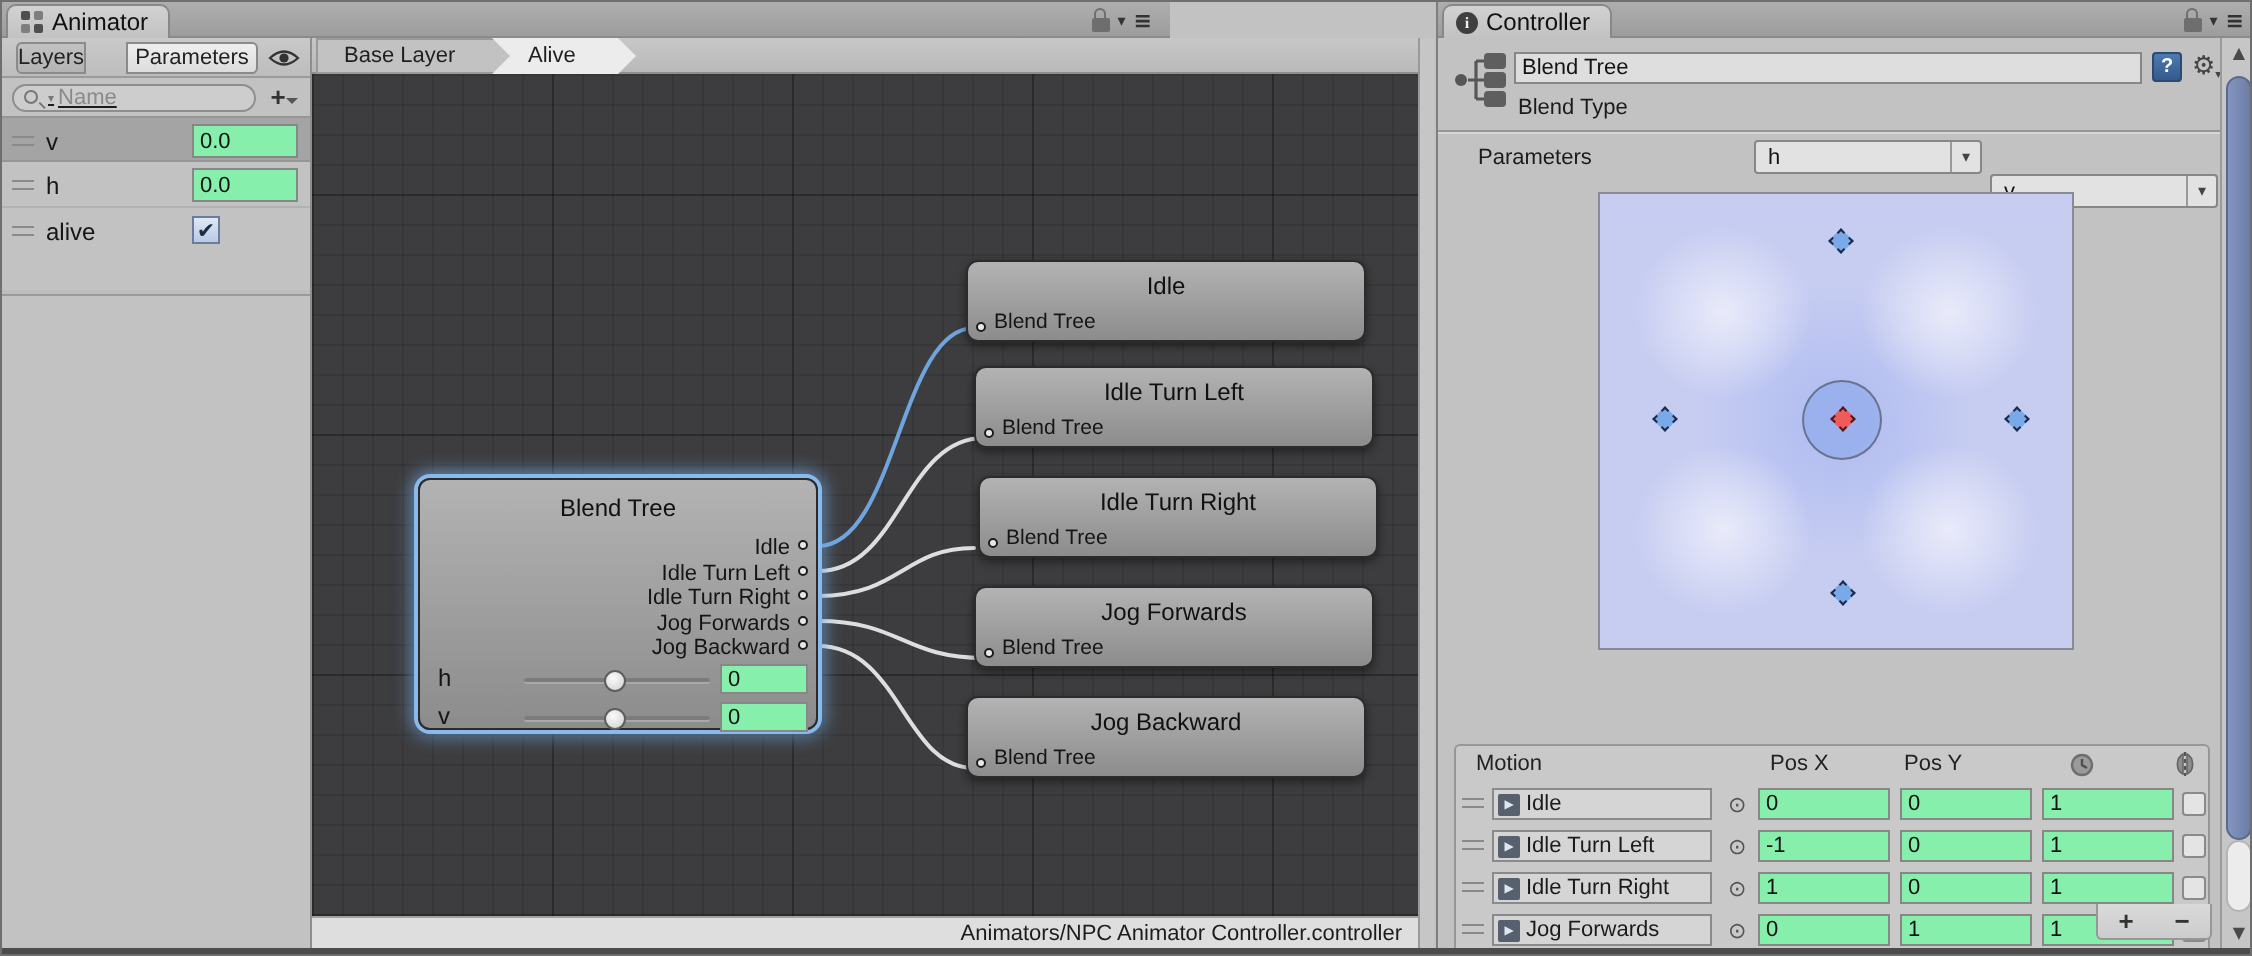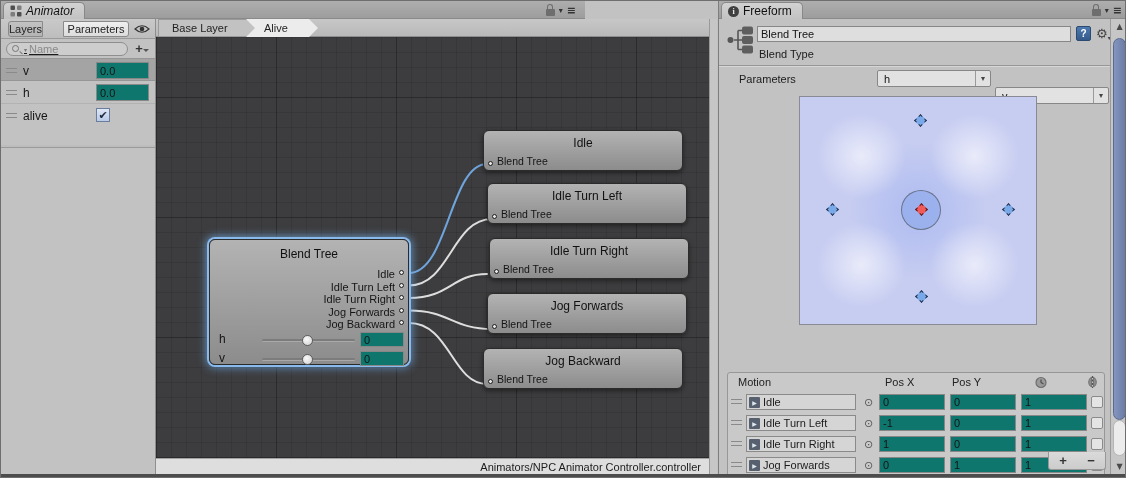--- a/index.html
+++ b/index.html
@@ -41,21 +41,21 @@
   .mag::after{content:"";position:absolute;left:7.5px;top:8px;width:3.5px;height:1.4px;background:#777;transform:rotate(45deg);}
   .placeholder{color:#8a8a8a;}
   .plus-btn{position:absolute;right:4px;top:1px;width:18px;height:15px;display:flex;align-items:center;justify-content:center;
     font-size:13px;font-weight:bold;color:#333;}
   .plus-btn::after{content:"";border:3px solid transparent;border-top:3px solid #555;margin:6px 0 0 0px;}
   .param-row{position:absolute;left:0;width:100%;height:23px;border-bottom:1px solid #b2b2b2;}
   .param-row.selected{background:#a4a4a4;border-top:1px solid #969696;border-bottom:1px solid #969696;}
   .handle{position:absolute;left:5px;top:9px;width:11px;height:5px;
     border-top:1.6px solid #8a8a8a;border-bottom:1.6px solid #8a8a8a;}
   .param-name{position:absolute;left:22px;top:5px;font-size:12px;color:#161616;}
-  .field{background:#0f766e;border:1px solid #878787;color:#141414;font-size:11px;
+  .field{background:#86efac;border:1px solid #878787;color:#141414;font-size:11px;
     display:flex;align-items:center;padding:0 3px;}
   .checkbox{position:absolute;width:14px;height:14px;border:1px solid #6a7d9c;
     background:linear-gradient(#dfe7f5,#b9cae6);display:flex;align-items:center;justify-content:center;
     font-size:11px;color:#1e2c40;}
   .list-endcap{position:absolute;left:0;top:126px;width:100%;height:3px;
     border-bottom:1px solid #9a9a9a;background:#bdbdbd;}
 
   
   .graph{position:absolute;left:155px;top:18px;width:553px;height:433px;}
   .breadcrumb-bar{position:absolute;left:0;top:0;width:100%;height:18px;
@@ -139,21 +139,21 @@
   .scroll-gap{position:absolute;left:2px;top:401px;width:13px;height:36px;border-radius:7px;background:#ececec;border:1px solid #b5b5b5;}
   .sc-arrow{position:absolute;left:0;width:100%;text-align:center;font-size:8px;color:#4a4a4a;}
   .bottom-strip{position:absolute;left:0;top:473px;width:100%;height:5px;background:#4c4c4c;}
 </style>
 </head>
 <body>
 
 <div class="screen">
 
   <div class="abs" style="left:0;top:0;width:716px;height:473px;">
-    <div class="tabbar" style="width:584px;font-style:italic;">
+    <div class="tabbar" style="width:584px;">
       <div class="tab" style="left:2px;">
         <svg width="12" height="12">
           <rect x="0.5" y="0.5" width="4.5" height="4.5" rx="1" fill="#4f4f4f"></rect>
           <rect x="7" y="0.5" width="4.5" height="4.5" rx="1" fill="#7e7e7e"></rect>
           <rect x="0.5" y="7" width="4.5" height="4.5" rx="1" fill="#7e7e7e"></rect>
           <rect x="7" y="7" width="4.5" height="4.5" rx="1" fill="#4f4f4f"></rect>
         </svg>
         <span>Animator</span>
       </div>
       <div class="winicons" style="right:10px;">
@@ -295,21 +295,21 @@
       </div>
     </div>
 
     <div class="anim-scroll"></div>
   </div>
 
   <div class="insp">
     <div class="tabbar">
       <div class="tab" style="left:2px;">
         <span class="info-badge">i</span>
-        <span>Freeform</span>
+        <span>Controller</span>
       </div>
       <div class="winicons" style="right:6px;">
         <span class="lock"></span>
         <span class="caret uicon">▾</span>
         <span class="menu-glyph uicon">≡</span>
       </div>
     </div>
 
     <svg class="abs" style="left:6px;top:24px;" width="30" height="30">
       <path d="M9 15 H13 M13 5.5 V24.5 M13 5.5 H17 M13 15 H17 M13 24.5 H17" stroke="#565656" stroke-width="1.6" fill="none"></path>

